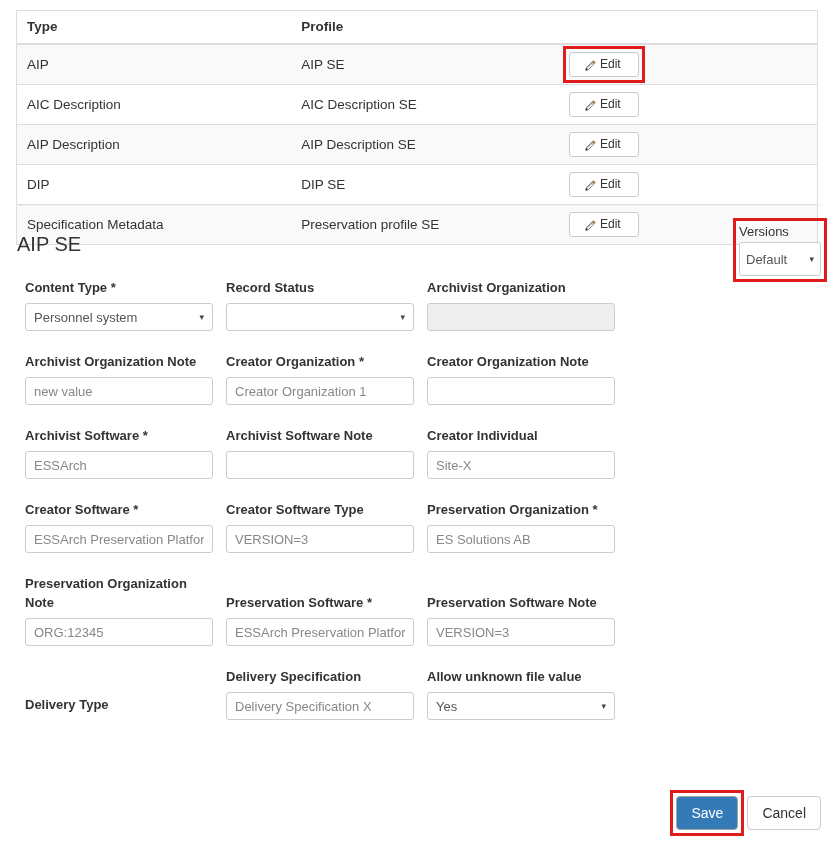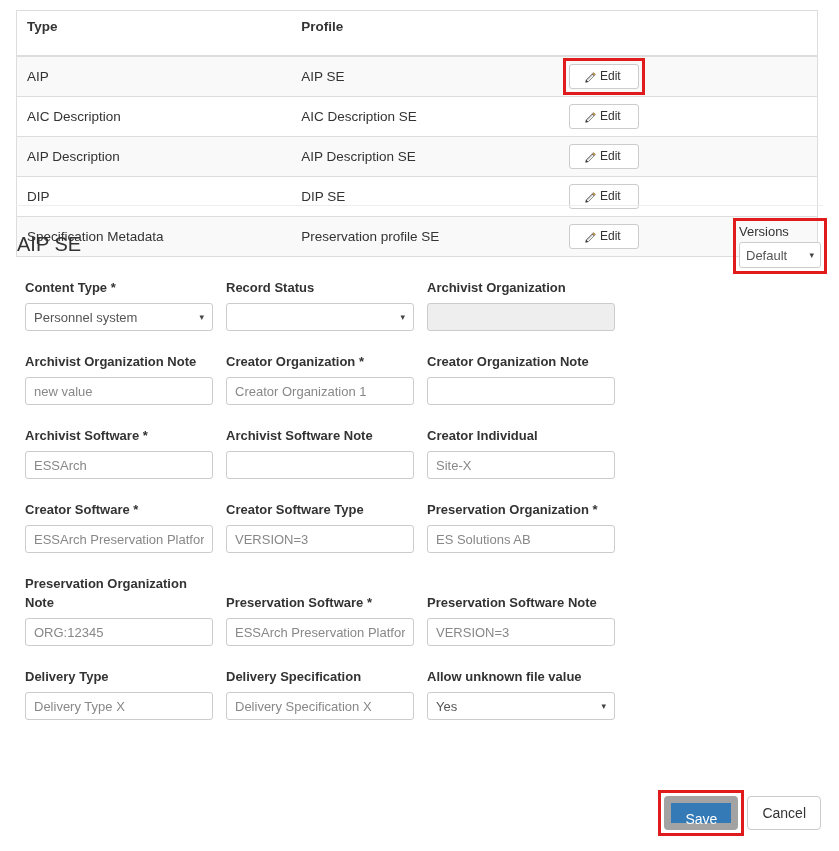--- a/index.html
+++ b/index.html
@@ -30,21 +30,21 @@
     width: 100%;
     border-collapse: collapse;
     border: 1px solid #dddddd;
     background: #ffffff;
   }
   table.profile-table th {
     text-align: left;
     font-weight: bold;
     font-size: 13.5px;
     color: #333333;
-    padding: 8px 10px 21px 10px;
+    padding: 8px 10px 9px 10px;
     border-bottom: 2px solid #dddddd;
     background: #ffffff;
     white-space: nowrap;
   }
   table.profile-table td {
     padding: 7px 10px;
     border-top: 1px solid #dddddd;
     font-size: 13.5px;
     color: #333333;
     vertical-align: middle;
@@ -122,21 +122,21 @@
   }
   .versions-label {
     font-size: 13px;
     color: #333333;
     line-height: 16px;
     display: block;
     margin-bottom: 2px;
   }
   .versions-select {
     width: 82px;
-    height: 26px;
+    height: 34px;
     font-size: 13px;
     font-family: "Liberation Sans", sans-serif;
     color: #555555;
     background: #ffffff;
     border: 1px solid #cccccc;
     border-radius: 3px;
     padding: 2px 18px 2px 6px;
     -webkit-appearance: none;
     appearance: none;
     cursor: pointer;
@@ -216,21 +216,21 @@
     top: 796px;
     display: flex;
     align-items: center;
     gap: 9px;
   }
   .btn-save {
     min-width: 56px;
     height: 34px;
     padding: 6px 14px;
     background: #337ab7;
-    border: 7px solid #a3a3a3;
+    border: 1px solid #a3a3a3;
     border-radius: 4px;
     color: #ffffff;
     font-size: 14px;
     font-family: "Liberation Sans", sans-serif;
     cursor: pointer;
     line-height: 20px;
   }
   .btn-cancel {
     min-width: 66px;
     height: 34px;
@@ -416,21 +416,20 @@
         <input type="text" class="fld-input" placeholder="ESSArch Preservation Platform" style="">
       </div>
       <div class="form-col">
         <label class="fld-label"><span>Preservation Software Note</span></label>
         <input type="text" class="fld-input" placeholder="VERSION=3" style="">
       </div>
     </div>
     <div class="form-row">
       <div class="form-col">
         <label class="fld-label"><span>Delivery Type</span></label>
-        <input type="text" class="fld-input" placeholder="Delivery Type X" style="">
       </div>
       <div class="form-col">
         <label class="fld-label"><span>Delivery Specification</span></label>
         <input type="text" class="fld-input" placeholder="Delivery Specification X" style="">
       </div>
       <div class="form-col">
         <label class="fld-label"><span>Allow unknown file value</span></label>
         <div class="select-holder"><select class="fld-select"><option>Yes</option><option>No</option></select><span class="sel-caret">▾</span></div>
       </div>
     </div>

